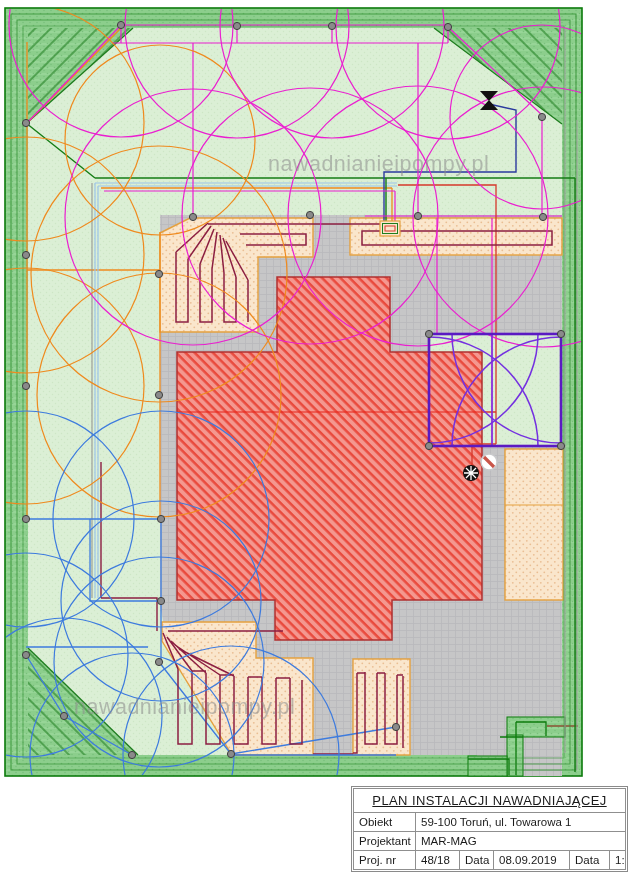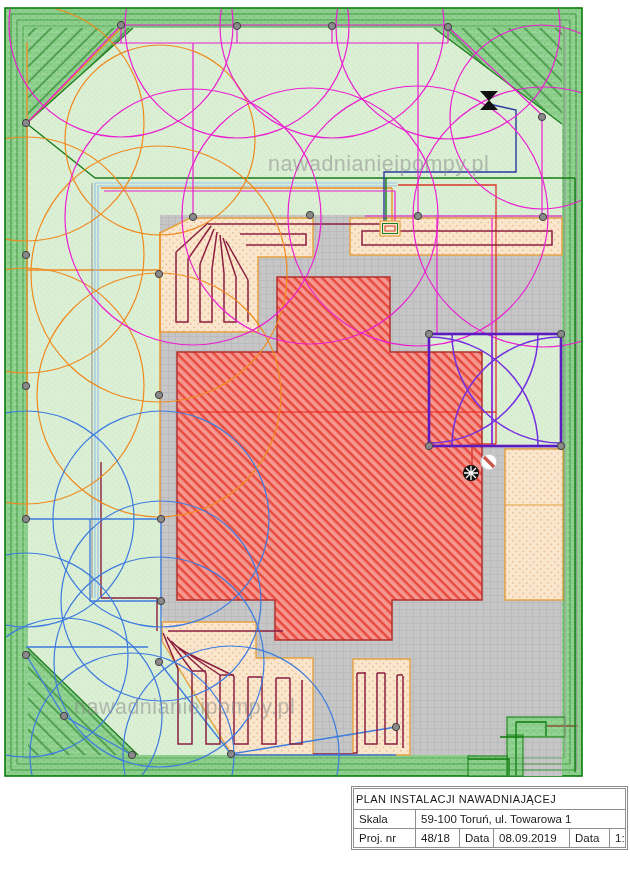--- a/index.html
+++ b/index.html
@@ -4,21 +4,21 @@
 <style>
   html,body{margin:0;padding:0;background:#fff;}
   .stage{position:relative;width:630px;height:896px;background:#fff;overflow:hidden;
          font-family:"Liberation Sans",sans-serif;}
   .plan-svg{position:absolute;left:0;top:0;}
   .titleblock{position:absolute;left:351px;top:786px;width:277px;background:#fff;
               border:1px solid #8a8a8a;padding:1px;box-sizing:border-box;}
   .titleblock table{width:100%;border-collapse:collapse;table-layout:fixed;}
   .titleblock td{border:1px solid #8f8f8f;font-size:11.5px;color:#1a1a1a;
                  padding:3px 5px;white-space:nowrap;overflow:hidden;}
-  .titleblock .t-title td{text-align:left;letter-spacing:.4px;font-size:11px;padding:4px 2px;}
+  .titleblock .t-title td{text-align:center;letter-spacing:.4px;font-size:13px;padding:4px 2px;text-decoration:underline;}
   .wm{font-size:21.5px;fill:#8a8a8a;fill-opacity:.55;letter-spacing:.5px;
       font-family:"Liberation Sans",sans-serif;}
 </style>
 </head>
 <body>
 
 <div class="stage">
 
 <svg class="plan-svg" width="630" height="896" viewBox="0 0 630 896">
   <defs>
@@ -245,22 +245,26 @@
           <col style="width:34px">
       <col style="width:76px">
           <col style="width:40px">
           <col>
     </colgroup>
     <tbody>
           <tr class="t-title">
       <td colspan="6">PLAN INSTALACJI NAWADNIAJĄCEJ</td>
     </tr>
     <tr>
-      <td>Skala</td>
+      <td>Obiekt</td>
       <td colspan="5">59-100 Toruń, ul. Towarowa 1</td>
+    </tr>
+    <tr>
+      <td>Projektant</td>
+      <td colspan="5">MAR-MAG</td>
     </tr>
     <tr>
       <td>Proj. nr</td>
       <td>48/18</td>
       <td>Data</td>
       <td>08.09.2019</td>
       <td>Data</td>
       <td>1:160</td>
     </tr>
   </tbody>

